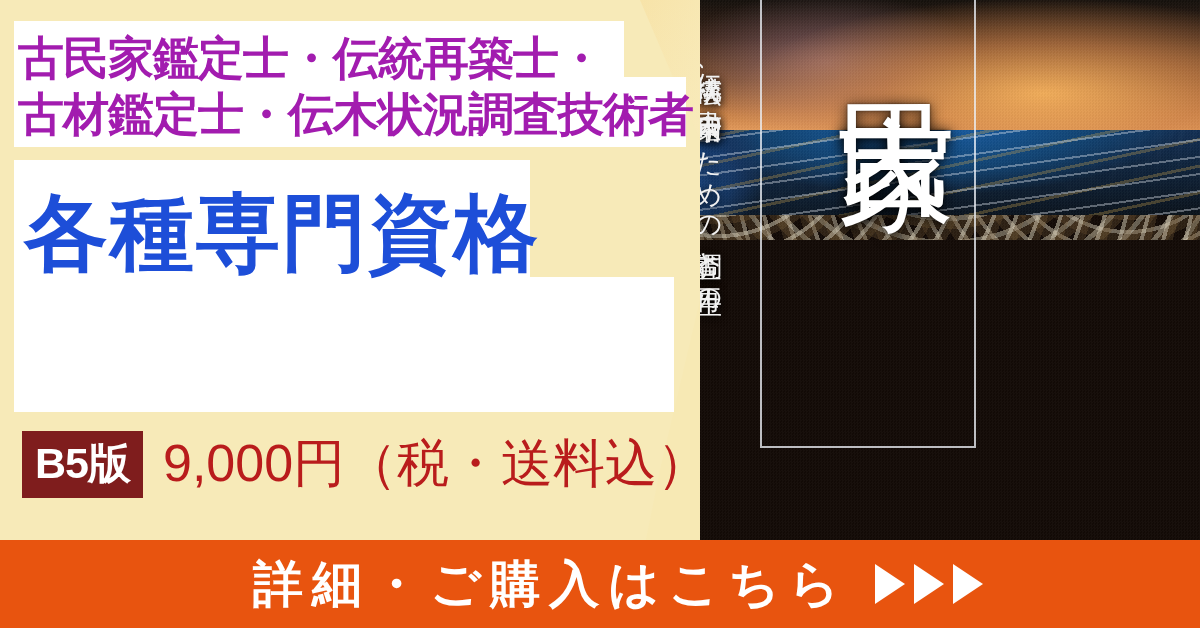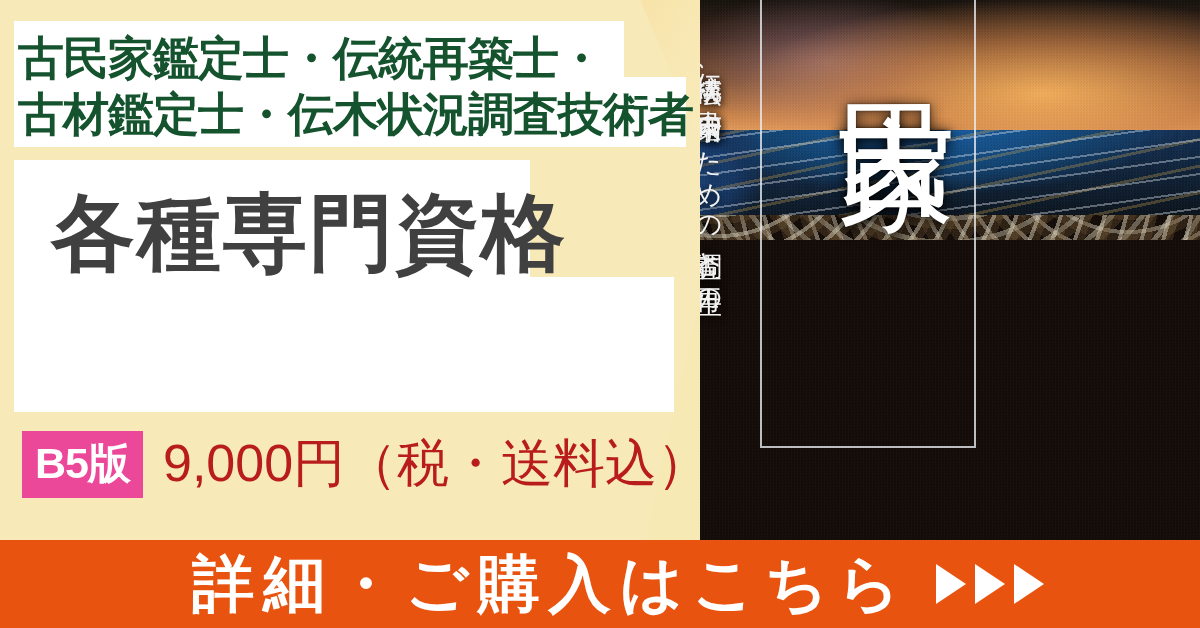--- a/index.html
+++ b/index.html
@@ -137,55 +137,55 @@
   }
   .panel-mid{
     position:absolute;left:14px;top:160px;width:660px;height:252px;
     background:#fff;
     clip-path:polygon(0 0, 516px 0, 516px 117px, 660px 117px, 660px 252px, 0 252px);
   }
 
   
   .cert{
     position:absolute;left:18px;top:30px;width:700px;
-    color:#14532d;font-weight:700;
+    color:#a21caf;font-weight:700;
     font-size:46px;line-height:1.22;letter-spacing:-1px;
     white-space:nowrap;
   }
   .cert div{height:56px;}
 
   .headline{
     position:absolute;left:24px;top:178px;width:660px;
-    color:#404040;font-weight:700;font-size:84px;line-height:1.32;
-    letter-spacing:2px;white-space:nowrap;margin-left:27px;
+    color:#1d4ed8;font-weight:700;font-size:84px;line-height:1.32;
+    letter-spacing:2px;white-space:nowrap;
   }
   .headline .l2{margin-left:150px;}
 
   
   .price-row{
     position:absolute;left:22px;top:432px;height:64px;
     display:flex;align-items:center;gap:20px;
   }
   .badge{
-    background:#ec4899;color:#fff;font-weight:700;
+    background:#7f1d1d;color:#fff;font-weight:700;
     font-size:43px;line-height:1;padding:11px 13px 13px;
     letter-spacing:-1px;white-space:nowrap;
   }
   .price{
     color:#b91c1c;font-size:52px;font-weight:400;letter-spacing:0px;
     white-space:nowrap;
   }
 
   
   .cta{
     position:absolute;left:0;bottom:0;width:1200px;height:88px;
     background:#e8540f;display:flex;align-items:center;justify-content:center;gap:26px;
   }
   .cta-text{
-    color:#fff;font-weight:700;font-size:62px;letter-spacing:9px;
+    color:#fff;font-weight:700;font-size:50px;letter-spacing:9px;
     white-space:nowrap;line-height:1;margin-left:36px;
   }
   .arrows{display:flex;gap:9px;align-items:center;}
   .arrows span{
     width:0;height:0;border-left:30px solid #fff;
     border-top:20px solid transparent;border-bottom:20px solid transparent;
   }
 </style>
 </head>
 <body>

